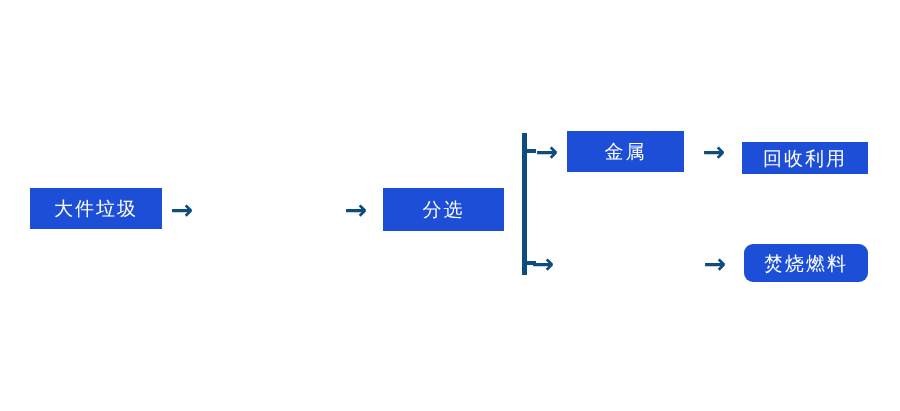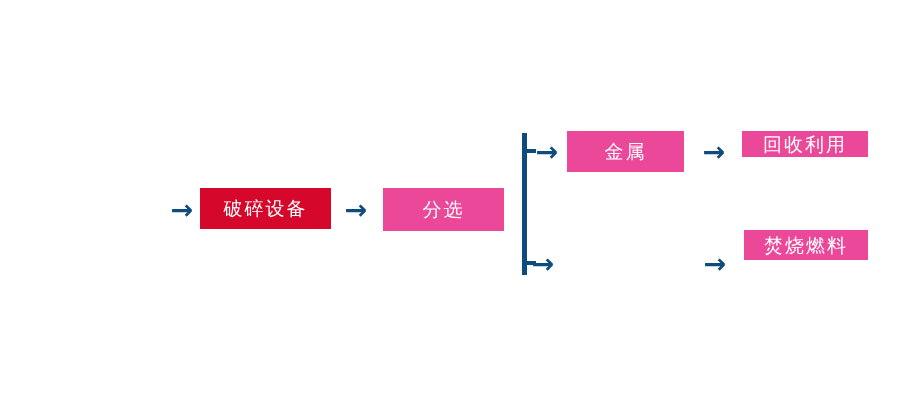--- a/index.html
+++ b/index.html
@@ -23,21 +23,21 @@
     display: flex;
     align-items: center;
     justify-content: center;
     color: #ffffff;
     font-size: 19px;
     letter-spacing: 2px;
     line-height: 1;
     white-space: nowrap;
     box-sizing: border-box;
   }
-  .node-blue { background: #ec4899; }
+  .node-blue { background: #1d4ed8; }
   .node-red  { background: #d5082b; }
 
   .arrow {
     position: absolute;
     display: flex;
     align-items: center;
     justify-content: center;
     color: #0d4c7d;
     font-size: 27px;
     line-height: 1;
@@ -50,46 +50,46 @@
     background: #0d4c7d;
   }
 
   
   #n-bulky   { left: 30px;  top: 188px; width: 132px; height: 41px; }
   #n-crusher { left: 200px; top: 188px; width: 131px; height: 41px; }
   #n-sort    { left: 383px; top: 188px; width: 121px; height: 43px; }
 
   
   #n-metal   { left: 567px; top: 131px; width: 117px; height: 41px; }
-  #n-recycle { left: 742px; top: 131px; width: 126px; height: 26px; }
+  #n-recycle { left: 742px; top: 142px; width: 126px; height: 32px; }
   #n-wood    { left: 558px; top: 244px; width: 127px; height: 38px; }
-  #n-fuel    { left: 744px; top: 230px; width: 124px; height: 30px; }
+  #n-fuel    { left: 744px; top: 244px; width: 124px; height: 38px; border-radius: 9px; }
 
   
   #a-1 { left: 162px; top: 190px; width: 40px; height: 38px; }
   #a-2 { left: 331px; top: 190px; width: 50px; height: 38px; }
   #a-metal-out { left: 686px; top: 132px; width: 56px; height: 38px; }
   #a-branch-top { left: 528px; top: 132px; width: 38px; height: 38px; }
   #a-branch-bottom { left: 528px; top: 244px; width: 30px; height: 38px; }
   #a-fuel-out { left: 687px; top: 244px; width: 56px; height: 38px; }
 
   
   #bracket-v { left: 522px; top: 133px; width: 5px; height: 142px; }
   #bracket-stub-top { left: 522px; top: 149px; width: 14px; height: 4px; }
   #bracket-stub-bottom { left: 522px; top: 261px; width: 14px; height: 4px; }
 </style>
 </head>
 <body>
 
 <div id="canvas">
 
+  <div class="node node-blue" id="n-bulky">大件垃圾</div>
 
   <div class="arrow" id="a-1">→</div>
 
-  <div class="node node-red" id="n-crusher">破碎设备</div>
 
   <div class="arrow" id="a-2">→</div>
 
   <div class="node node-blue" id="n-sort">分选</div>
 
   <div class="bracket-line" id="bracket-v"></div>
   <div class="bracket-line" id="bracket-stub-top"></div>
   <div class="bracket-line" id="bracket-stub-bottom"></div>
 
   <div class="arrow" id="a-branch-top">→</div>

